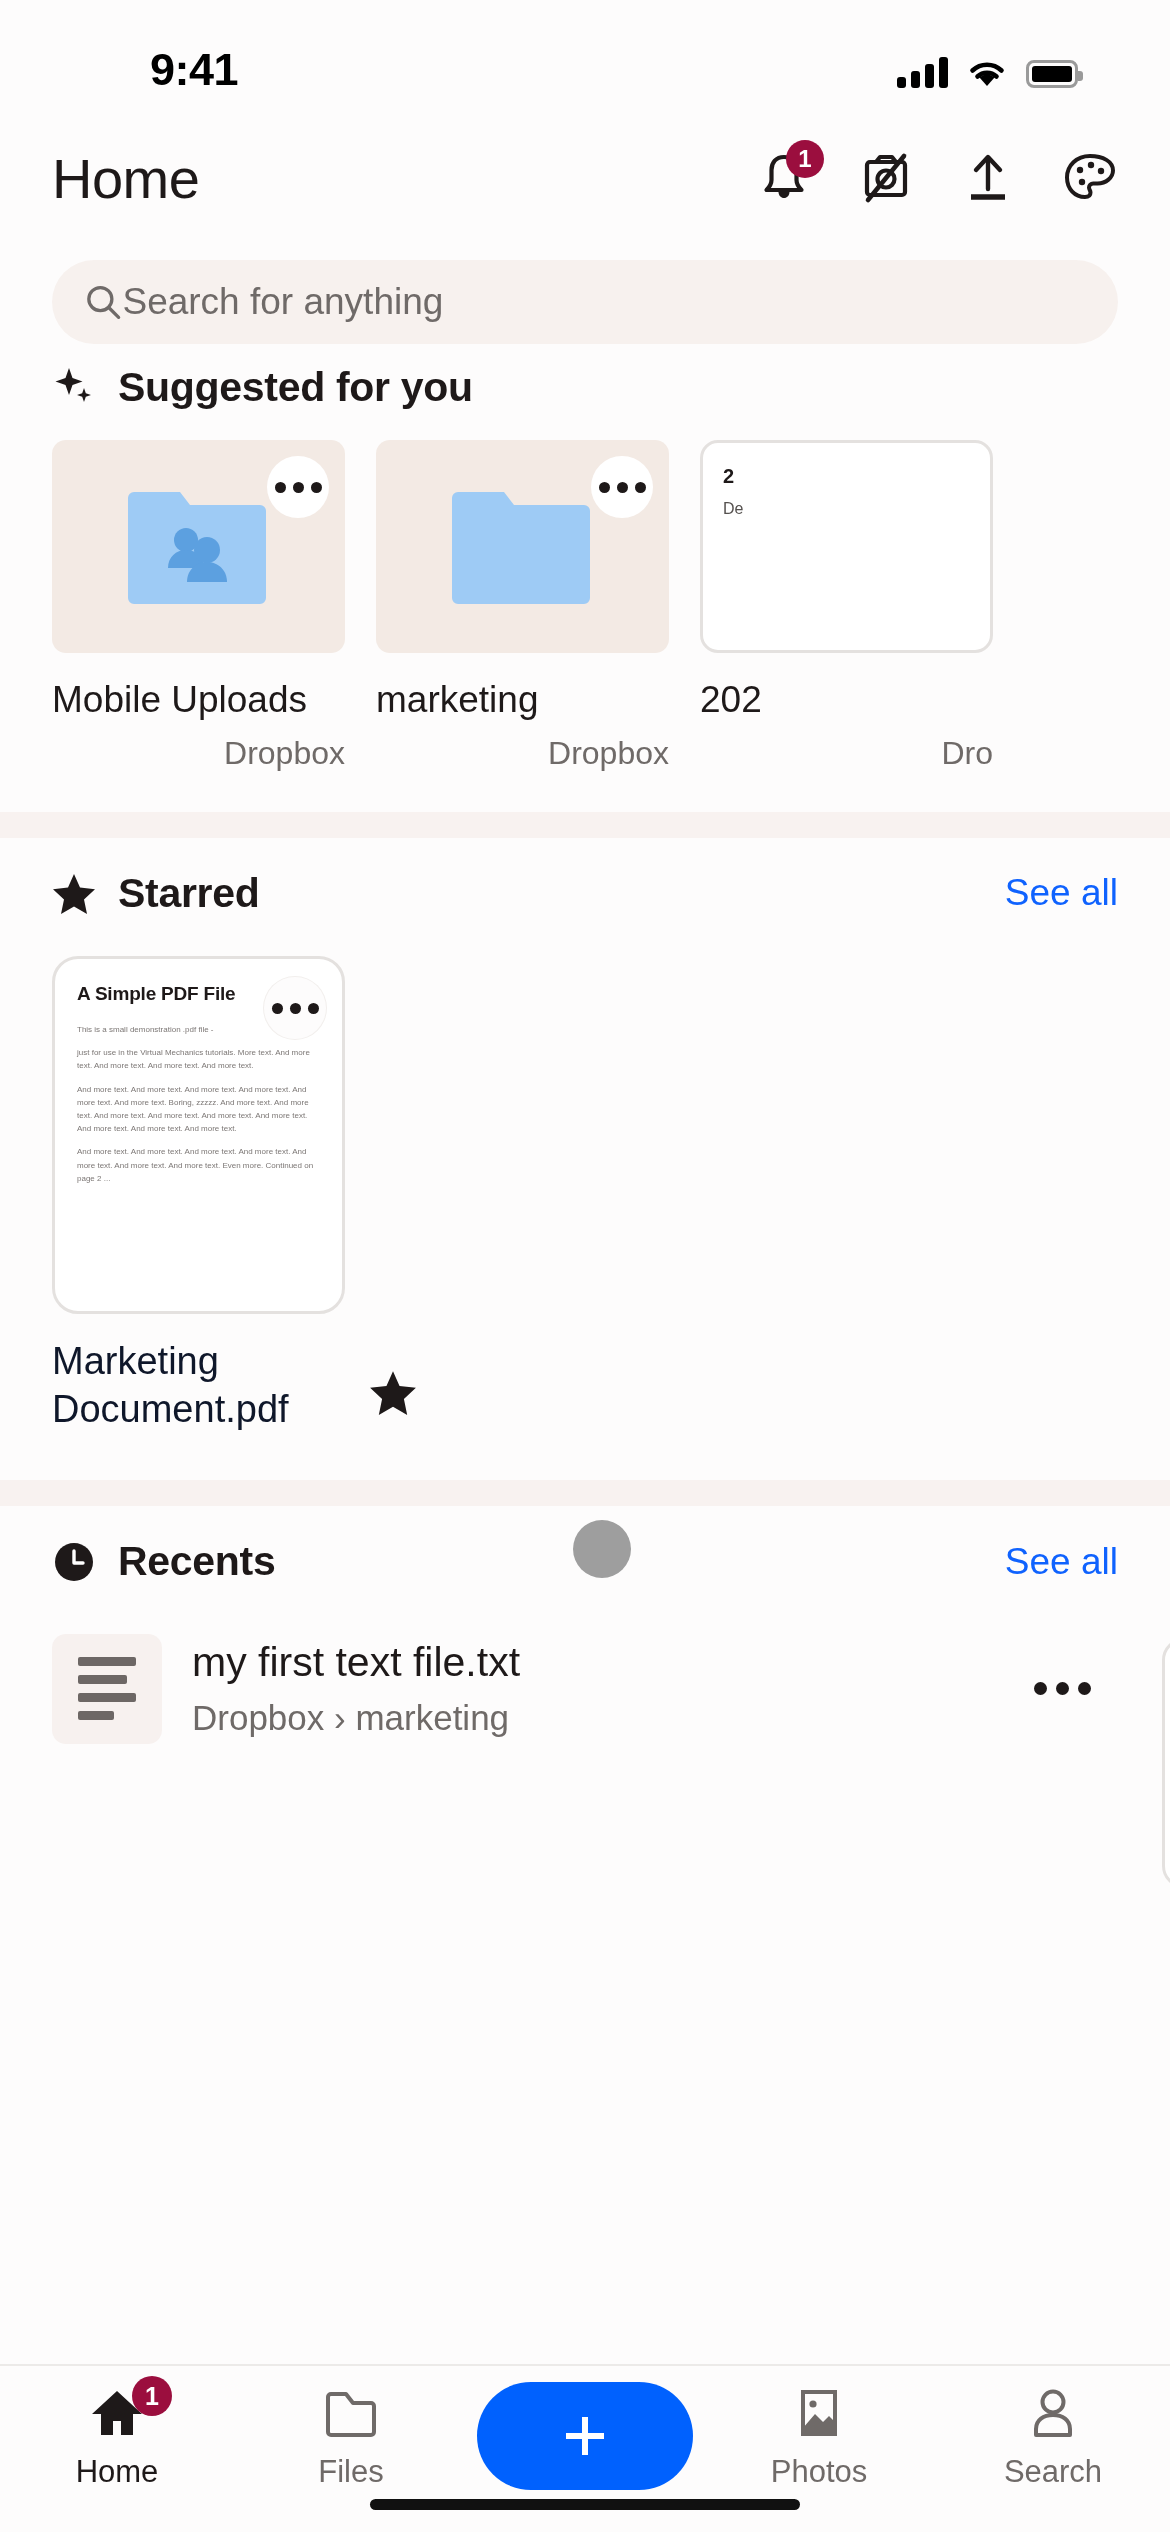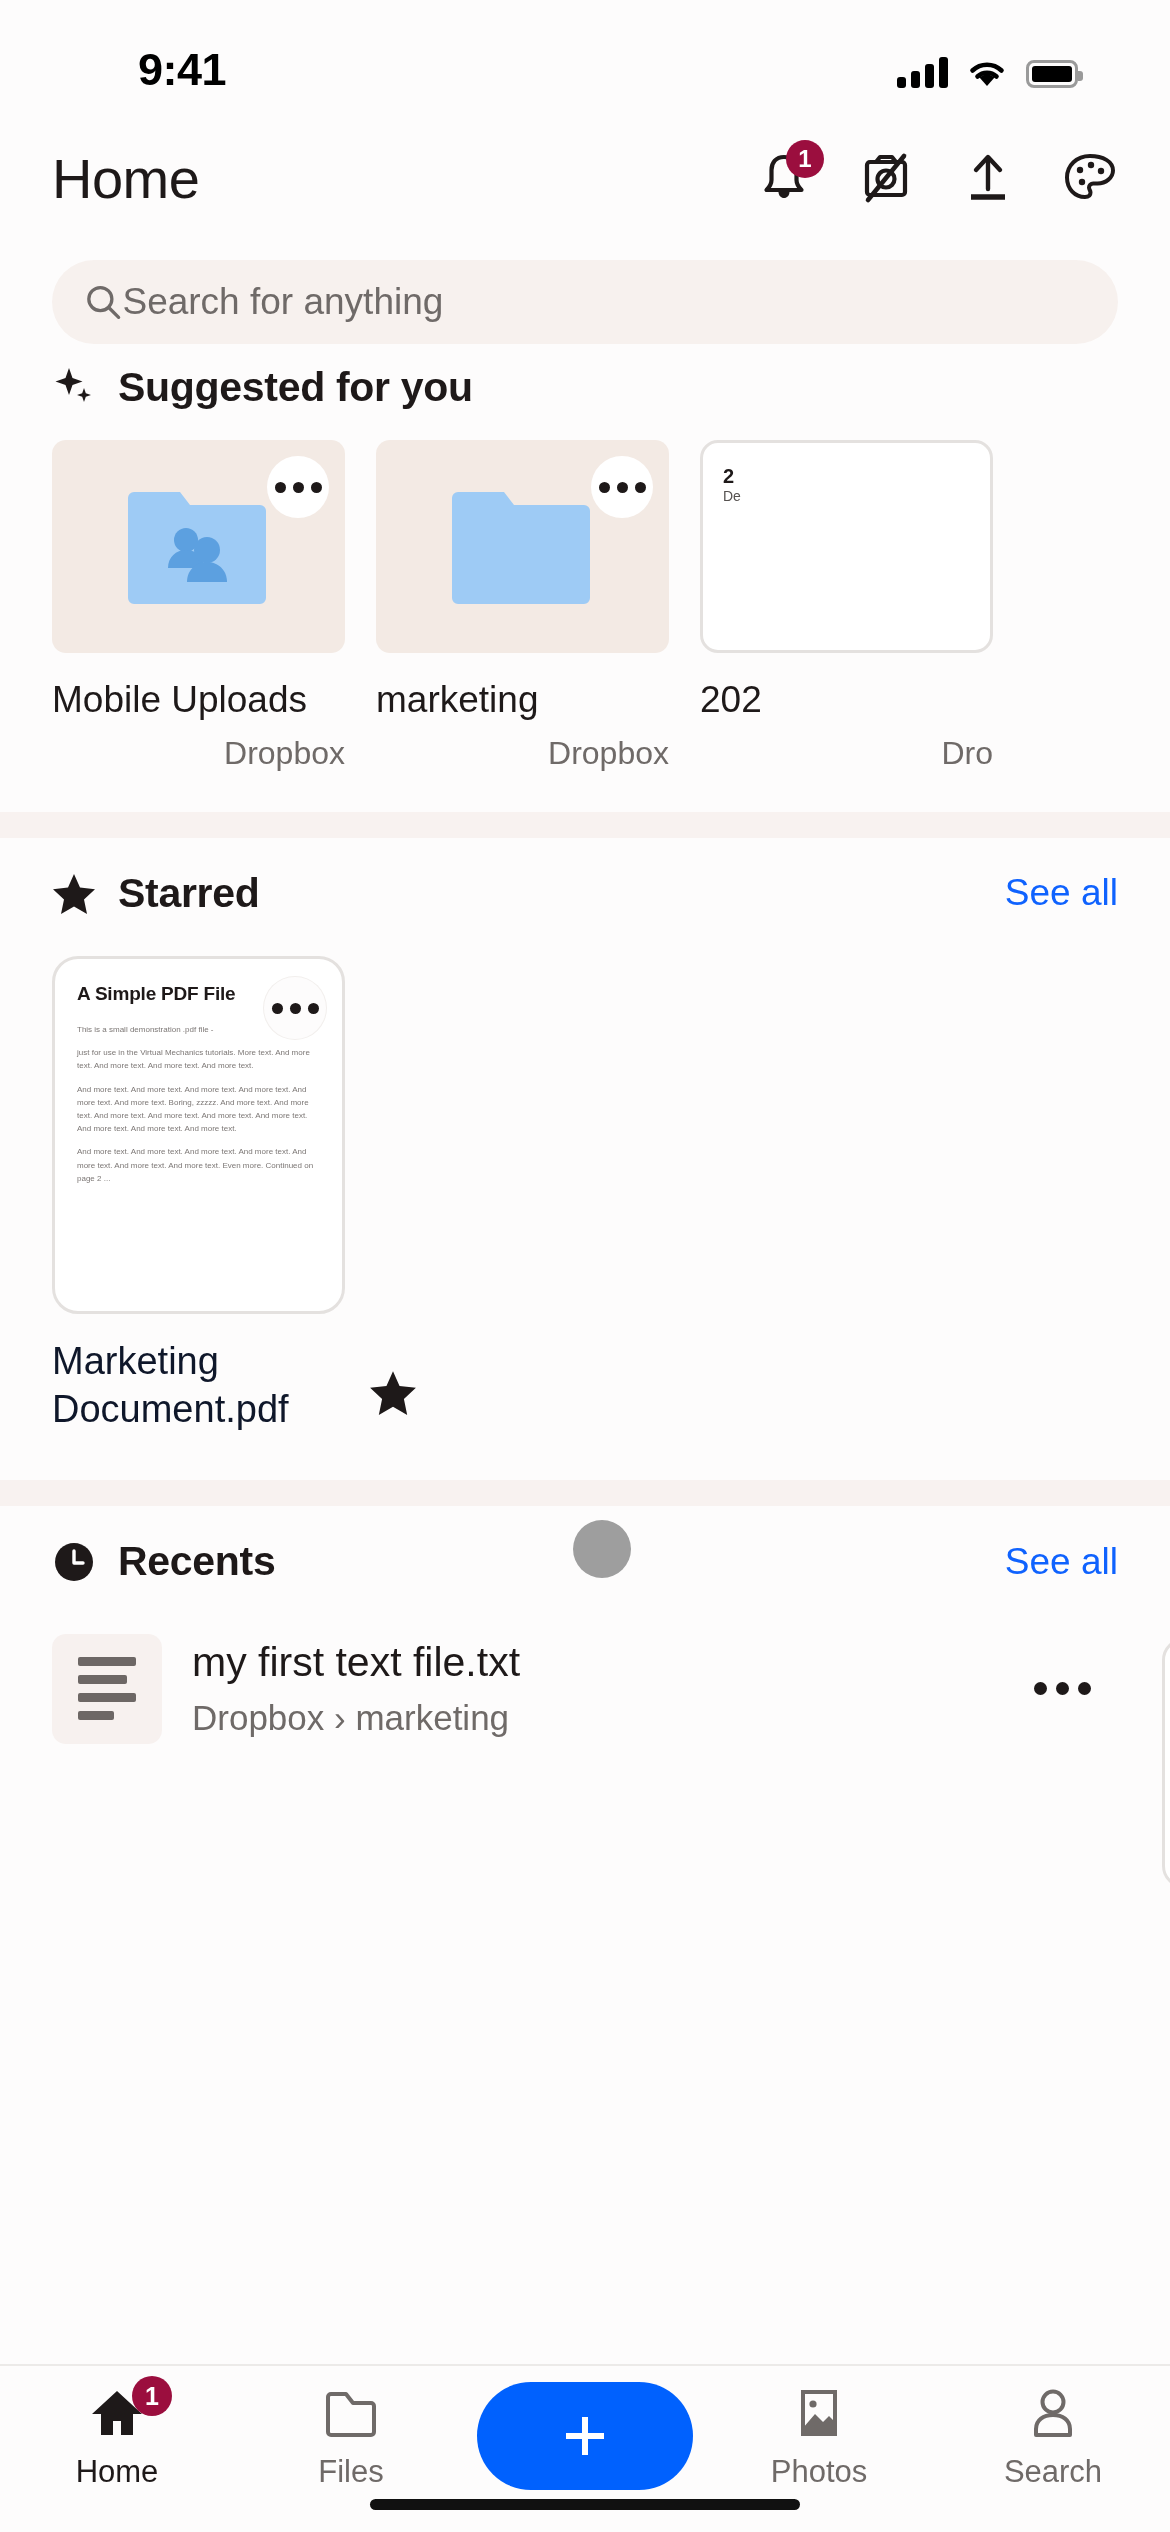--- a/index.html
+++ b/index.html
@@ -7,21 +7,21 @@
     width: 1170px; height: 2532px;
     background: #ffffff;
     font-family: "Liberation Sans", sans-serif;
     overflow: hidden;
   }
   .phone { position: relative; width: 1170px; height: 2532px; background: #fdfcfc; display: flex; flex-direction: column; }
 
   
   .statusbar { height: 122px; flex: 0 0 122px; position: relative; }
   .sb-time {
-    position: absolute; left: 138px; top: 44px;
+    position: absolute; left: 150px; top: 44px;
     font-size: 45px; font-weight: 600; color: #000; letter-spacing: -0.5px;
   }
   .sb-right { position: absolute; right: 92px; top: 48px; display: flex; align-items: flex-end; gap: 18px; height: 40px; }
   .bars { display: flex; align-items: flex-end; gap: 5px; height: 32px; }
   .bars i { display: block; width: 9px; background: #000; border-radius: 3px; }
   .bars i:nth-child(1) { height: 11px; }
   .bars i:nth-child(2) { height: 17px; }
   .bars i:nth-child(3) { height: 24px; }
   .bars i:nth-child(4) { height: 31px; }
   .wifi { width: 42px; height: 32px; }
@@ -76,21 +76,21 @@
   .sug-name { margin-top: 26px; font-size: 37px; color: #1e1919; white-space: nowrap; }
   .sug-sub { margin-top: 14px; font-size: 32px; color: #6f6a68; white-space: nowrap; text-align: right; }
 
   .sug-card.partial { flex: 0 0 293px; }
   .doc-thumb {
     position: relative; width: 293px; height: 213px; background: #fff;
     border: 3px solid #e4e1df; border-radius: 18px; padding: 22px 20px;
     overflow: hidden;
   }
   .doc-thumb .dt-title { font-size: 20px; font-weight: 700; color: #1e1919; }
-  .doc-thumb .dt-sub { font-size: 14px; color: #55514f; }
+  .doc-thumb .dt-sub { font-size: 16px; color: #55514f; margin-top: 12px; }
 
   
   .band { height: 26px; background: #f8f2f0; flex: 0 0 26px; }
 
   
   .starred-row { padding: 8px 0 0 52px; display: flex; }
   .pdf-card { width: 293px; }
   .pdf-thumb {
     position: relative; width: 293px; height: 358px;
     background: #fff; border: 3px solid #e4e1df; border-radius: 26px;

